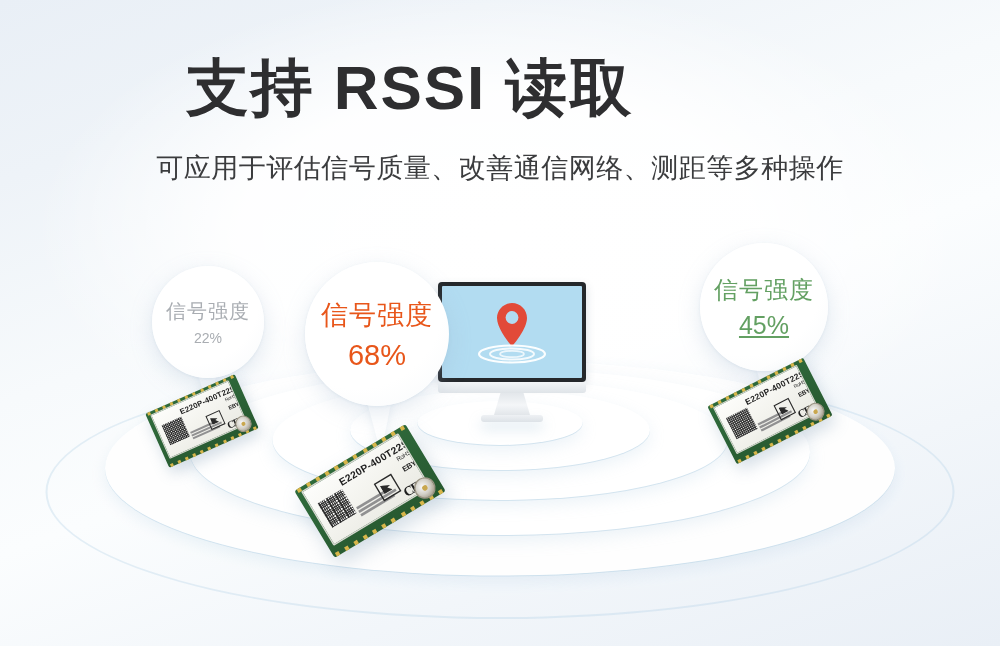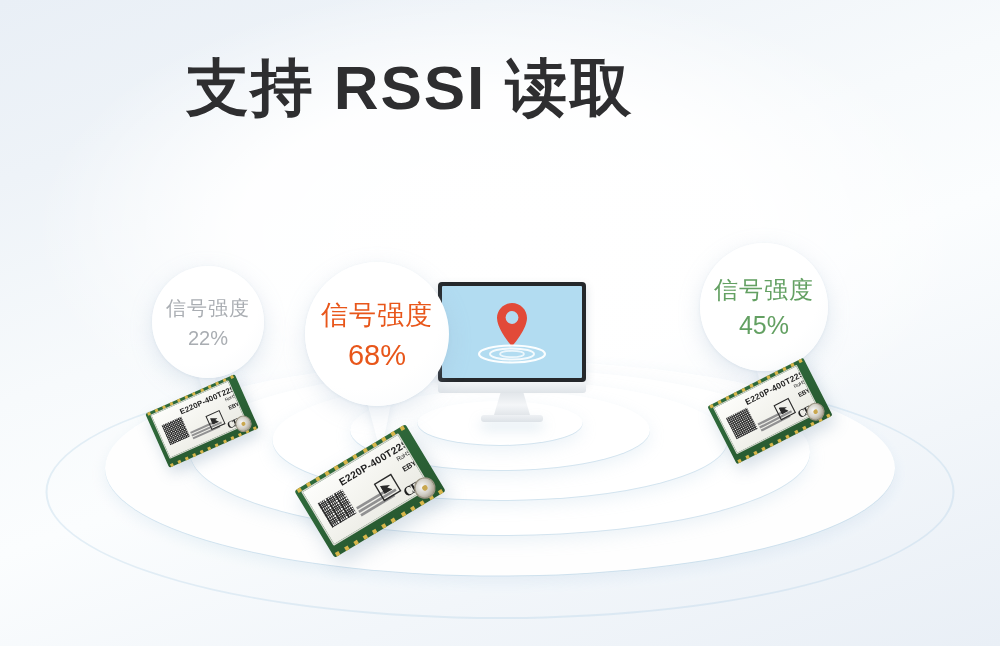--- a/index.html
+++ b/index.html
@@ -171,21 +171,21 @@
 
   
   .bubble.left {
     left: 152px;
     top: 266px;
     width: 112px;
     height: 112px;
     color: #a9adb2;
   }
   .bubble.left .b-label { font-size: 20px; letter-spacing: 1px; }
-  .bubble.left .b-value { font-size: 20px; margin-top: 5px; }
+  .bubble.left .b-value { font-size: 14px; margin-top: 5px; }
   .tail.left-tail {
     left: 196px;
     top: 368px;
     border-left: 13px solid transparent;
     border-right: 9px solid transparent;
     border-top: 42px solid #fbfcfd;
     filter: drop-shadow(0 3px 4px rgba(150,175,200,0.16));
   }
 
   
@@ -209,21 +209,21 @@
 
   
   .bubble.right {
     left: 700px;
     top: 243px;
     width: 128px;
     height: 128px;
     color: #63a062;
   }
   .bubble.right .b-label { font-size: 24px; letter-spacing: 1px; }
-  .bubble.right .b-value { font-size: 25px; margin-top: 5px; }
+  .bubble.right .b-value { font-size: 25px; margin-top: 5px; text-decoration: underline; }
   .tail.right-tail {
     left: 755px;
     top: 364px;
     border-left: 13px solid transparent;
     border-right: 10px solid transparent;
     border-top: 46px solid #fdfdfe;
     filter: drop-shadow(0 3px 4px rgba(150,175,200,0.16));
   }
 
   
@@ -378,20 +378,21 @@
   .module.m-right  { left: 722px; top: 382px; transform: rotate(-27deg) scale(1.12); }
 </style>
 </head>
 <body>
 
 <div id="stage">
 
   <div class="title-wrap">
     <h1 class="main-title">支持 RSSI 读取</h1>
   </div>
+  <p class="sub-title">可应用于评估信号质量、改善通信网络、测距等多种操作</p>
 
   <div class="ripples">
     <div class="halo h1"></div>
     <div class="halo h2"></div>
     <div class="ring r1"></div>
     <div class="ring r2"></div>
     <div class="ring r3"></div>
     <div class="ring r4"></div>
     <div class="ring r5"></div>
   </div>

